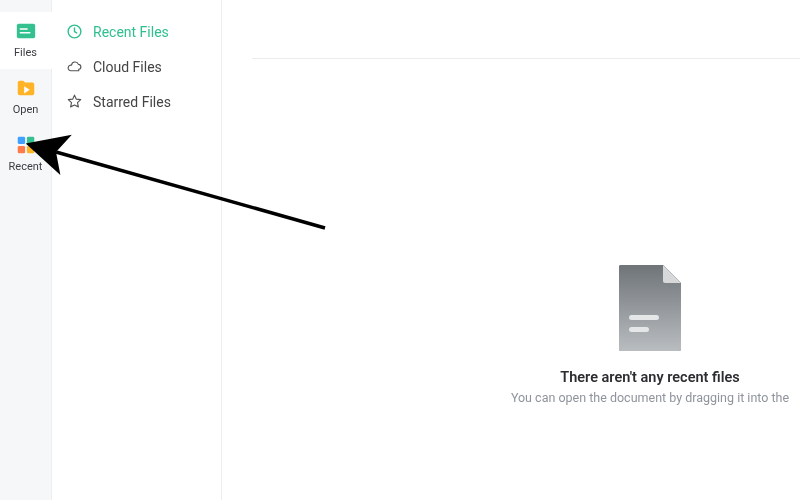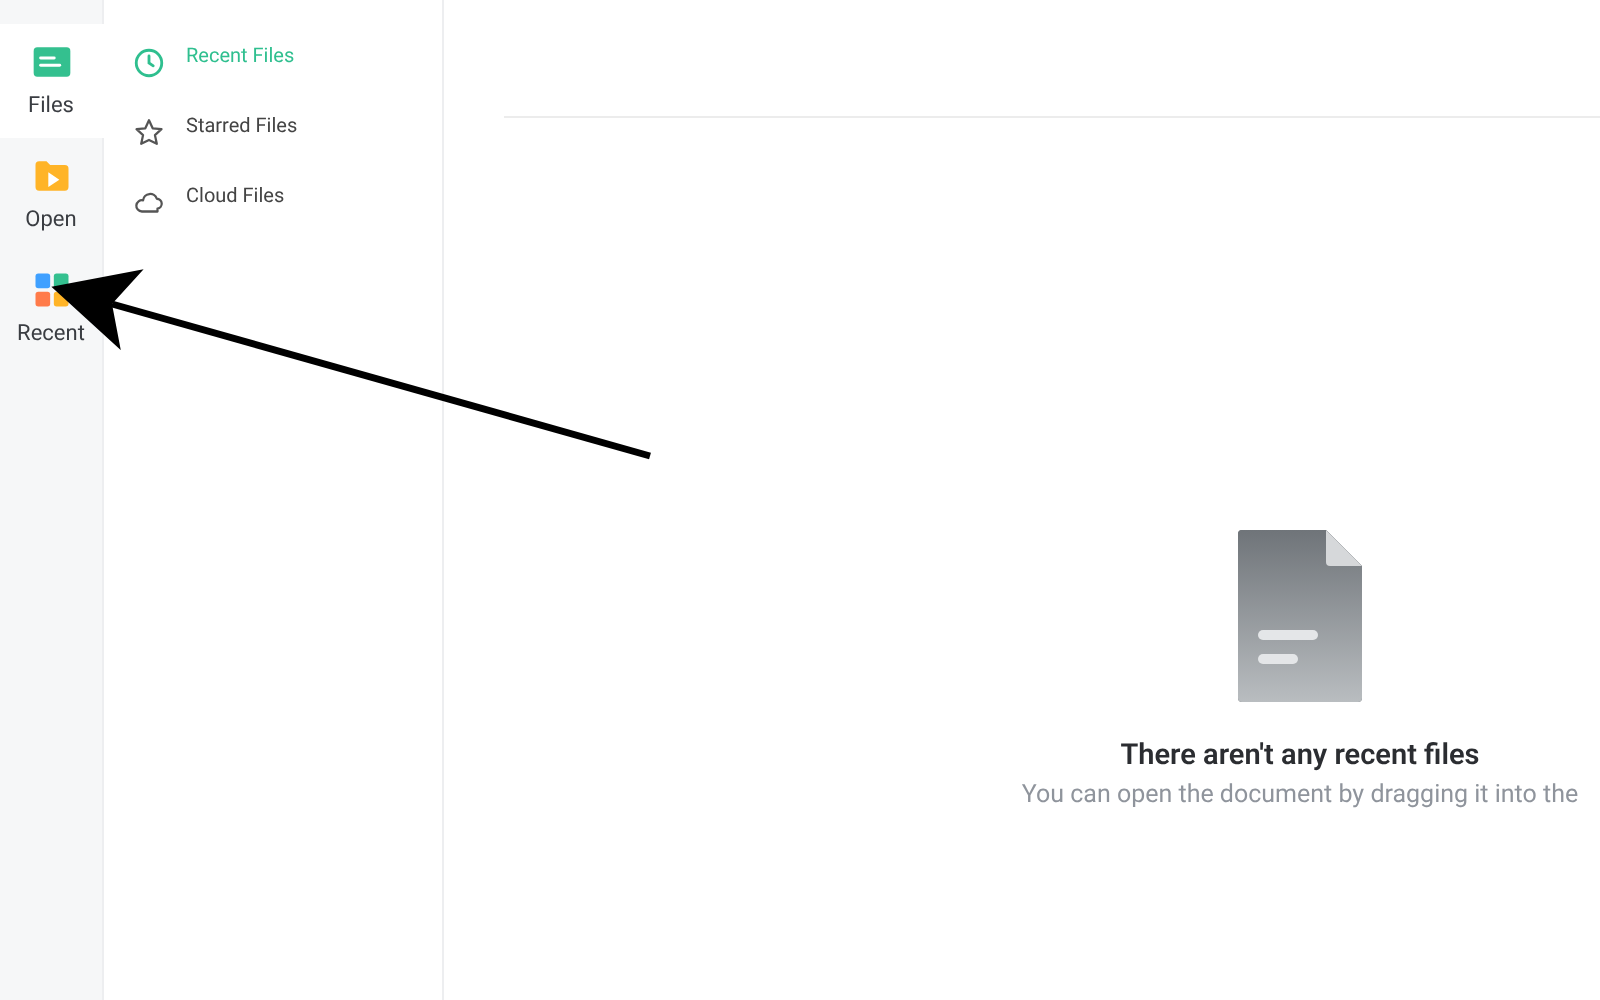--- a/index.html
+++ b/index.html
@@ -38,24 +38,24 @@
 
   
   .secondary-sidebar {
     width: 170px;
     background: #ffffff;
     border-right: 1px solid #edeef0;
     padding-top: 14px;
   }
   .s-item {
     display: flex;
-    align-items: flex-start;
+    align-items: flex-end;
     padding: 9px 14px;
     cursor: pointer;
-    font-size: 10px;
+    font-size: 14px;
     color: #444;
   }
   .s-item.active { color: #2fbf8f; }
   .s-icon { width: 17px; height: 17px; margin-right: 10px; flex-shrink: 0; }
 
   
   .main {
     flex: 1;
     position: relative;
     background: #ffffff;
@@ -141,30 +141,30 @@
     <div class="s-item active">
       <svg class="s-icon" viewBox="0 0 24 24">
         <circle cx="12" cy="12" r="9" fill="none" stroke="#2fbf8f" stroke-width="2"></circle>
         <path d="M12 7v5l3 2" fill="none" stroke="#2fbf8f" stroke-width="2" stroke-linecap="round"></path>
       </svg>
       <span>Recent Files</span>
     </div>
 
     <div class="s-item">
       <svg class="s-icon" viewBox="0 0 24 24">
-        <path d="M12 3l2.6 5.7 6.2.6-4.6 4.2 1.3 6.1L12 16.9 6.5 19.6l1.3-6.1L3.2 9.3l6.2-.6L12 3z" fill="none" stroke="#555" stroke-width="1.6" stroke-linejoin="round"></path>
+        <path d="M7 18a4 4 0 1 1 .8-7.93A5 5 0 0 1 17.5 9a3.5 3.5 0 0 1 .5 6.96V18H7z" fill="none" stroke="#555" stroke-width="1.6" stroke-linejoin="round"></path>
       </svg>
-      <span>Starred Files</span>
+      <span>Cloud Files</span>
     </div>
 
     <div class="s-item">
       <svg class="s-icon" viewBox="0 0 24 24">
-        <path d="M7 18a4 4 0 1 1 .8-7.93A5 5 0 0 1 17.5 9a3.5 3.5 0 0 1 .5 6.96V18H7z" fill="none" stroke="#555" stroke-width="1.6" stroke-linejoin="round"></path>
+        <path d="M12 3l2.6 5.7 6.2.6-4.6 4.2 1.3 6.1L12 16.9 6.5 19.6l1.3-6.1L3.2 9.3l6.2-.6L12 3z" fill="none" stroke="#555" stroke-width="1.6" stroke-linejoin="round"></path>
       </svg>
-      <span>Cloud Files</span>
+      <span>Starred Files</span>
     </div>
 
   </div>
 
   <div class="main">
     <div class="divider-under-header"></div>
 
     <div class="empty-state">
       <svg class="doc-icon" viewBox="0 0 70 86">
         <path d="M4 0h44l18 18v66a2 2 0 0 1-2 2H6a2 2 0 0 1-2-2V2a2 2 0 0 1 2-2z" fill="#6e7277"></path>

